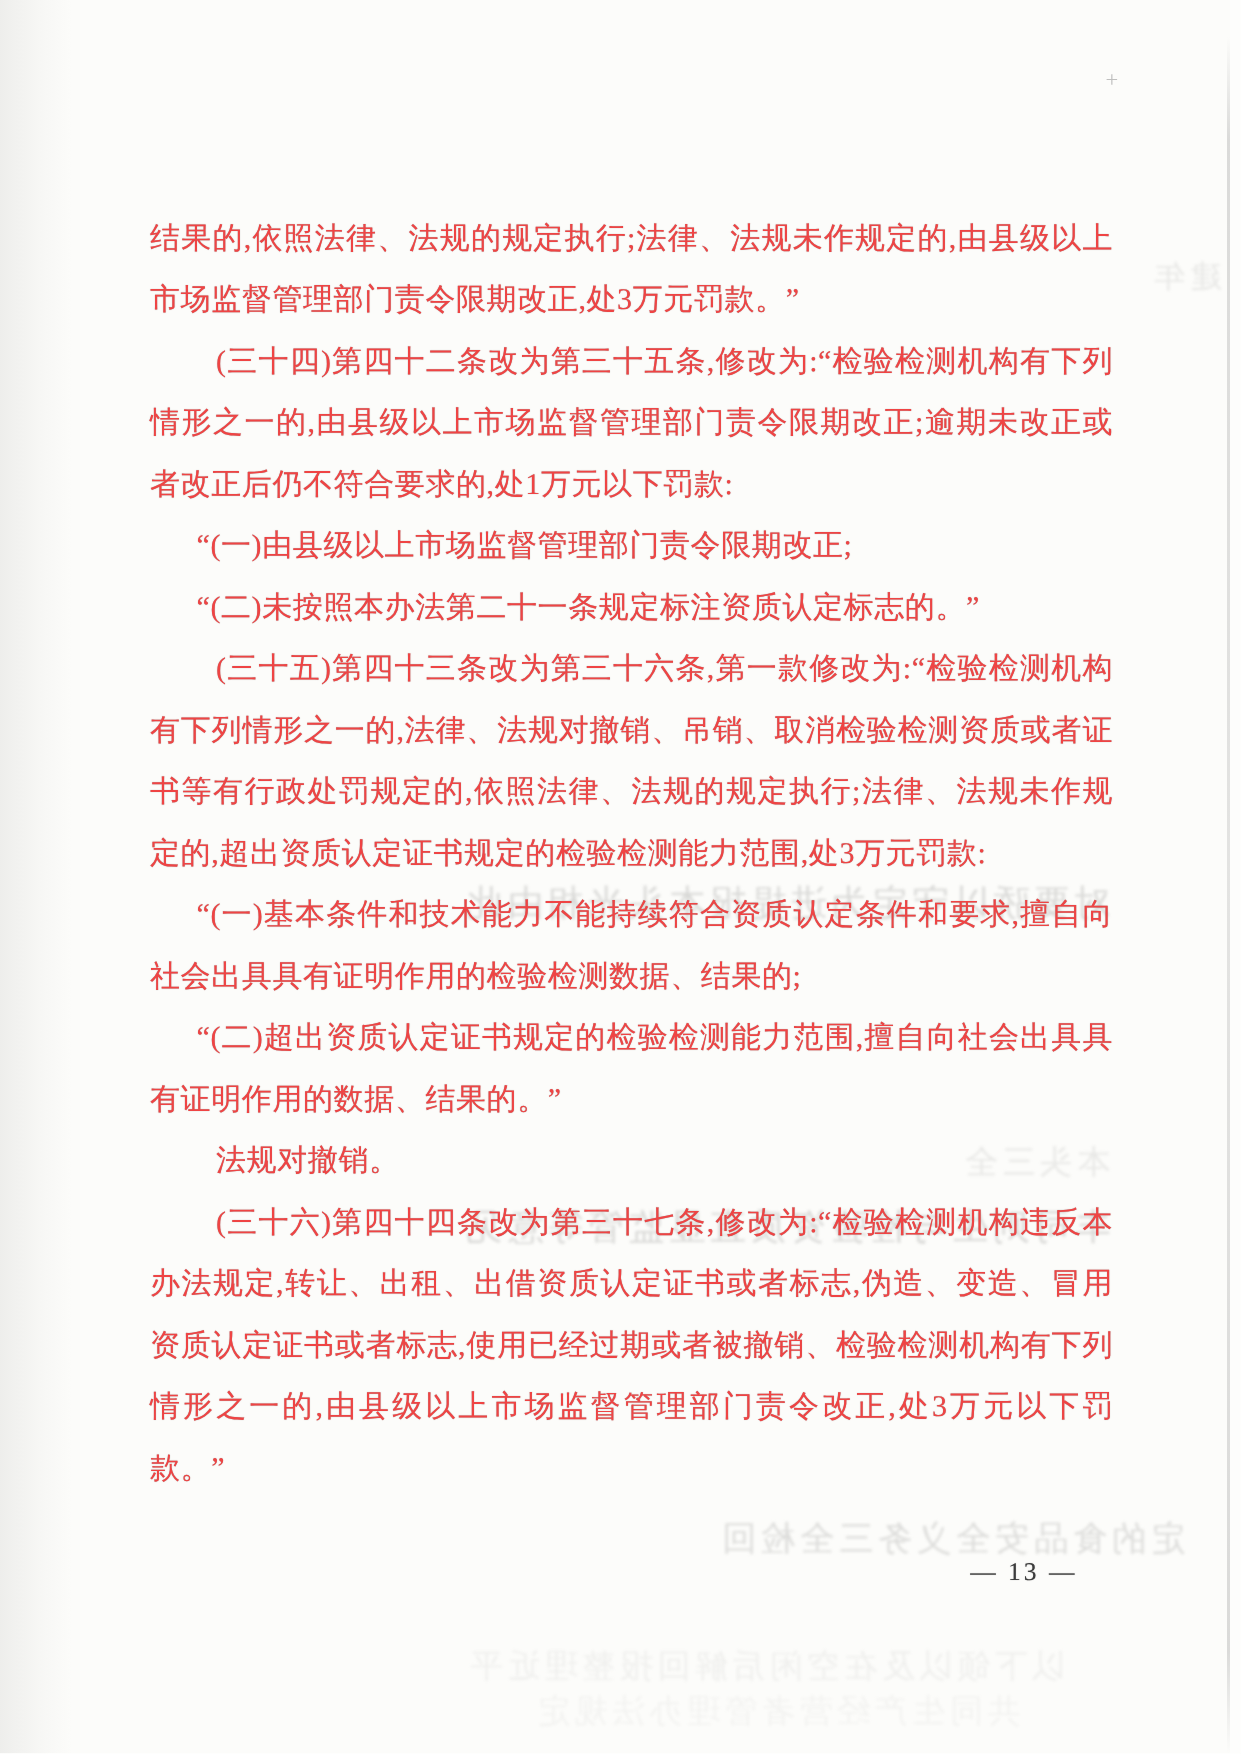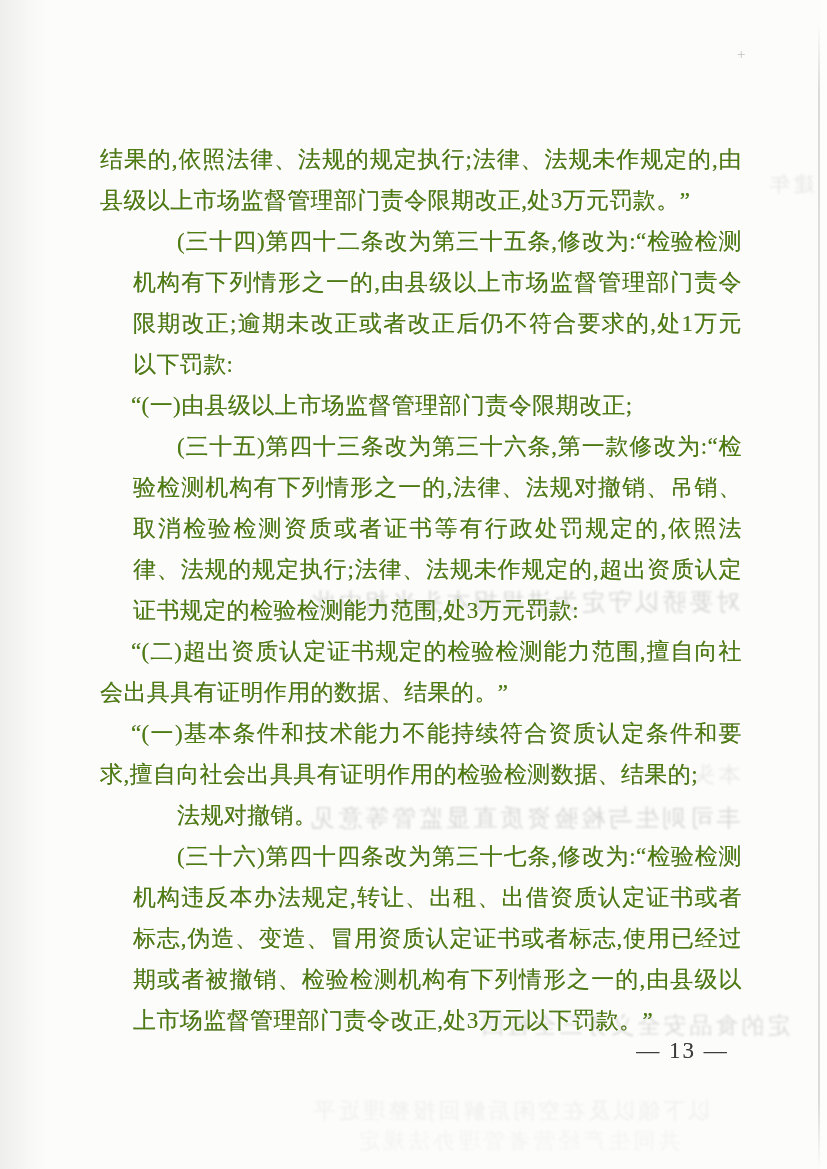--- a/index.html
+++ b/index.html
@@ -49,38 +49,38 @@
     left: 737px; top: 46px;
     font-size: 15px;
     color: #ababab;
     opacity: 0.75;
   }
   
   .doc {
     position: absolute;
     left: 100px; top: 139px;
     width: 642px;
-    font-size: 23px;
+    font-size: 20px;
     line-height: 41px;
     letter-spacing: 0.4px;
-    color: #4d7c0f;
+    color: #ef4444;
     text-align: justify;
     text-justify: inter-ideograph;
     text-shadow: 0 0 0.6px rgba(70,70,70,0.55);
   }
   .para { margin: 0; padding: 0; }
-  .para.ind   { text-indent: 44px; margin-left: 33px; }  
+  .para.ind   { text-indent: 44px; }  
   .para.quote { text-indent: 31px; }  
   
   .page-number {
     position: absolute;
     left: 605px; top: 1038px;
     width: 155px;
     text-align: center;
-    font-size: 23px;
+    font-size: 17px;
     letter-spacing: 2px;
     color: #3c3c3c;
     text-shadow: 0 0 0.6px rgba(70,70,70,0.5);
   }
   
   .ghost {
     position: absolute;
     transform: scaleX(-1);
     color: #c3c3c1;
     filter: blur(1.1px);
@@ -107,23 +107,24 @@
   <div class="ghost ghost-2">定的食品安全义务三全检回</div>
   <div class="ghost ghost-3">本头三全</div>
   <div class="ghost ghost-4">建年</div>
   <div class="ghost ghost-5">以下颌以及在空闲后解回报整理近平</div>
   <div class="ghost ghost-6">共同生产经营者管理办法规定</div>
 
   <div class="doc">
     <p class="para">结果的,依照法律、法规的规定执行;法律、法规未作规定的,由县级以上市场监督管理部门责令限期改正,处3万元罚款。”</p>
     <p class="para ind">(三十四)第四十二条改为第三十五条,修改为:“检验检测机构有下列情形之一的,由县级以上市场监督管理部门责令限期改正;逾期未改正或者改正后仍不符合要求的,处1万元以下罚款:</p>
     <p class="para quote">“(一)由县级以上市场监督管理部门责令限期改正;</p>
+    <p class="para quote">“(二)未按照本办法第二十一条规定标注资质认定标志的。”</p>
     <p class="para ind">(三十五)第四十三条改为第三十六条,第一款修改为:“检验检测机构有下列情形之一的,法律、法规对撤销、吊销、取消检验检测资质或者证书等有行政处罚规定的,依照法律、法规的规定执行;法律、法规未作规定的,超出资质认定证书规定的检验检测能力范围,处3万元罚款:</p>
+    <p class="para quote">“(一)基本条件和技术能力不能持续符合资质认定条件和要求,擅自向社会出具具有证明作用的检验检测数据、结果的;</p>
     <p class="para quote">“(二)超出资质认定证书规定的检验检测能力范围,擅自向社会出具具有证明作用的数据、结果的。”</p>
-    <p class="para quote">“(一)基本条件和技术能力不能持续符合资质认定条件和要求,擅自向社会出具具有证明作用的检验检测数据、结果的;</p>
     <p class="para ind">法规对撤销。</p>
     <p class="para ind">(三十六)第四十四条改为第三十七条,修改为:“检验检测机构违反本办法规定,转让、出租、出借资质认定证书或者标志,伪造、变造、冒用资质认定证书或者标志,使用已经过期或者被撤销、检验检测机构有下列情形之一的,由县级以上市场监督管理部门责令改正,处3万元以下罚款。”</p>
   </div>
 
   <div class="page-number">— 13 —</div>
 
   <div class="reg-mark">+</div>
   <div class="edge-left"></div>
   <div class="edge-right-paper"></div>
   <div class="edge-right-line"></div>

